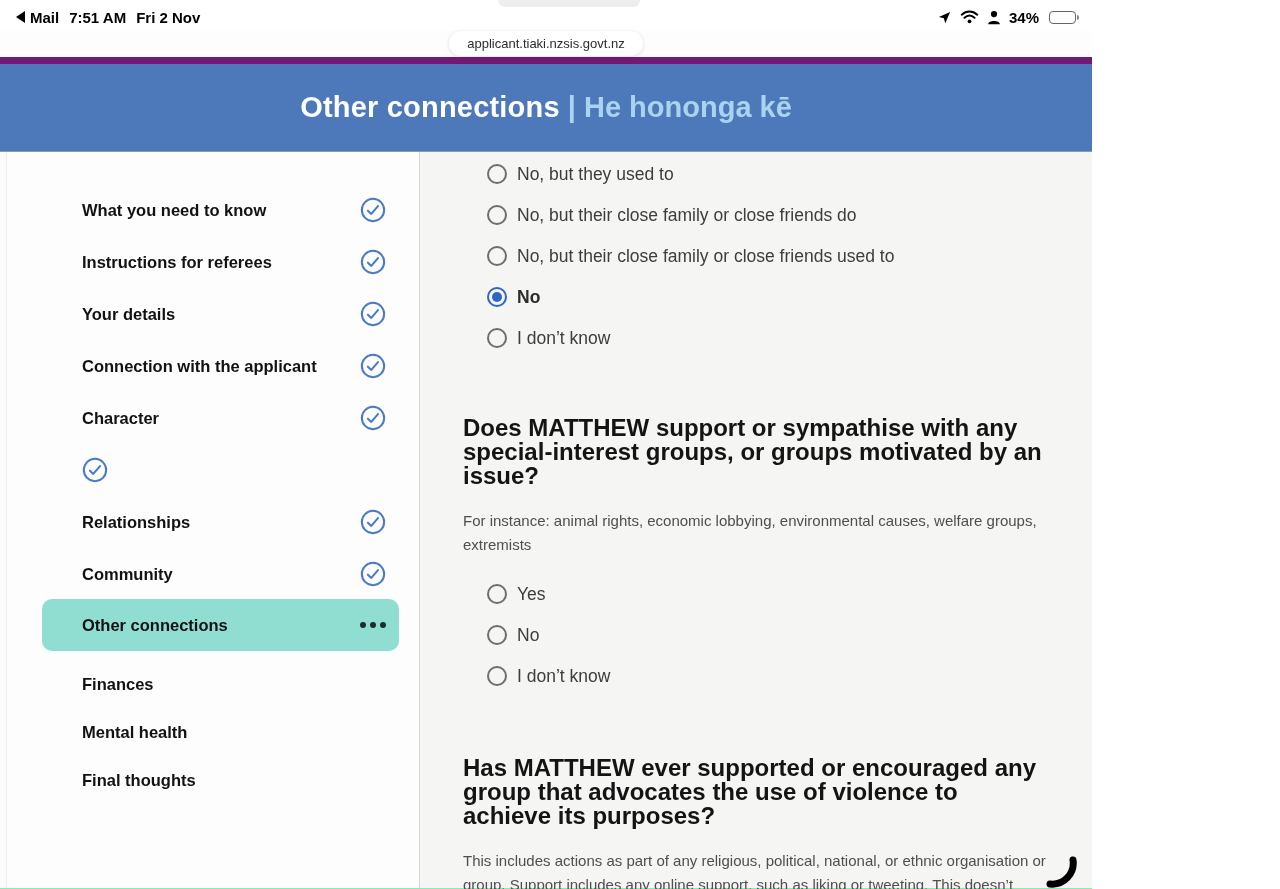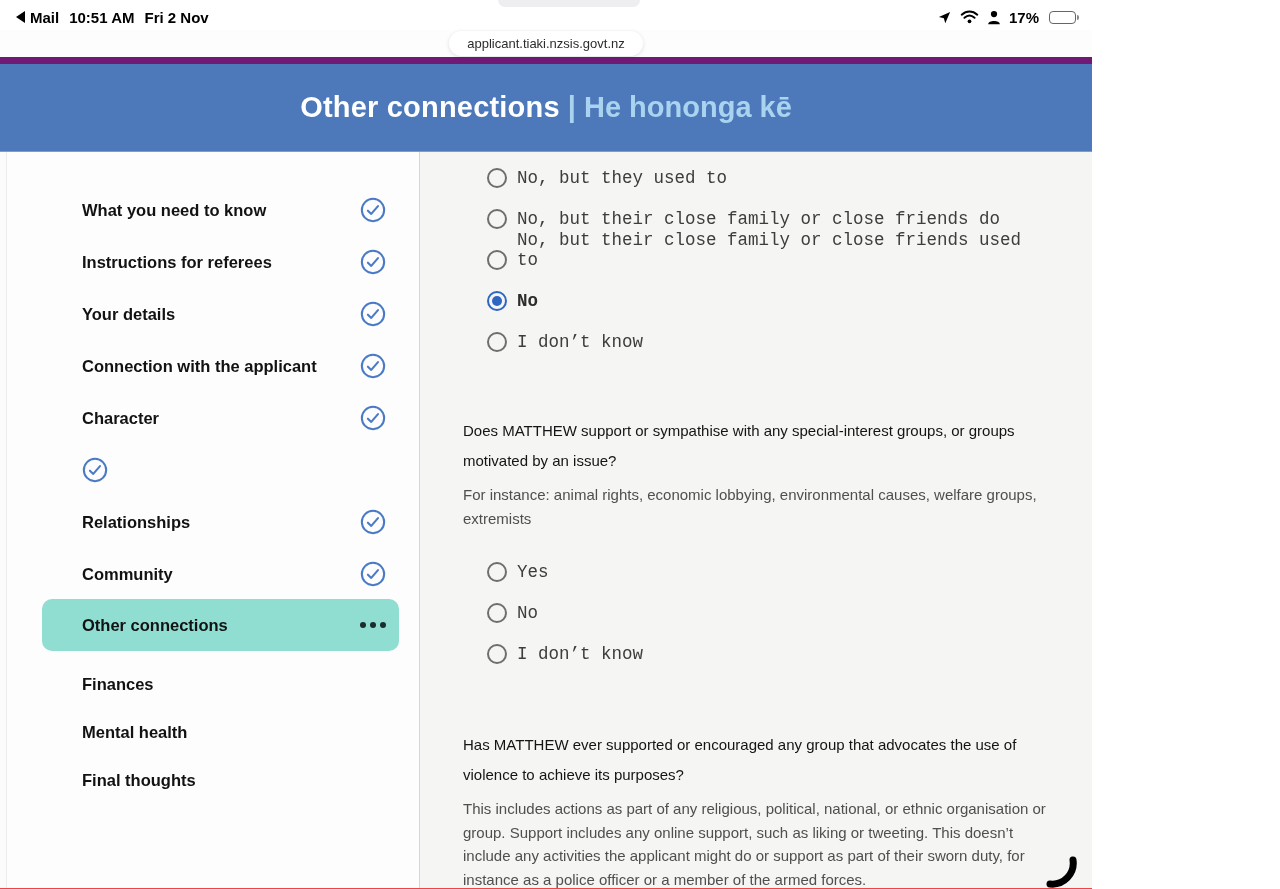--- a/index.html
+++ b/index.html
@@ -1,18 +1,18 @@
 <!DOCTYPE html>
 <html><head>
 <meta charset="utf-8">
 <style>
   * { margin:0; padding:0; box-sizing:border-box; }
   html,body { width:1280px; height:889px; overflow:hidden; background:#fff;
     font-family:"Liberation Sans","DejaVu Sans",sans-serif; }
-  .screen { position:relative; width:1092px; height:889px; background:#ef4444; }
+  .screen { position:relative; width:1092px; height:889px; background:#86efac; }
 
   
   .status-bar { height:30px; display:flex; align-items:center; justify-content:space-between;
     padding:4px 16px 0 16px; font-size:15px; font-weight:700; color:#000; background:#fff; }
   .sb-left { display:flex; align-items:center; gap:10px; }
   .back-chip { display:flex; align-items:center; gap:5px; }
   .back-tri { width:0; height:0; border-top:6px solid transparent; border-bottom:6px solid transparent;
     border-right:9px solid #000; display:inline-block; }
   .sb-right { display:flex; align-items:center; gap:8px; }
   .sb-right svg { display:block; }
@@ -43,53 +43,53 @@
   .nav-row { display:flex; align-items:center; margin:0 20px 26px 35px; padding:0 13px 0 40px; min-height:22px;gap:32px; }
   .nav-row .label { flex:1; font-size:16.5px; font-weight:700; color:#121212; line-height:22px; }
   .nav-row .status-icon { width:26px; height:26px; flex:0 0 26px; }
   .nav-row.active { background:#90ddd1; border-radius:10px; padding-top:15px; padding-bottom:15px;
     margin-top:-14px; margin-bottom:22px; }
   .ellipsis { display:flex; gap:4px; align-items:center; }
   .ellipsis i { width:6px; height:6px; border-radius:50%; background:#1c2e2b; }
 
   
   .content { flex:1; background:#f5f5f4; padding:12px 40px 0 43px; position:relative; }
-  .opt { display:flex; align-items:flex-end; margin-bottom:17px; height:24px; cursor:default;font-family:Liberation Mono, monospace; }
+  .opt { display:flex; align-items:flex-start; margin-bottom:17px; height:24px; cursor:default; }
   .radio { width:20px; height:20px; border:2px solid #6e6e6e; border-radius:50%; margin:0 10px 0 24px;
     flex:0 0 20px; position:relative; background:transparent; }
   .opt .opt-label { font-size:17.5px; color:#3d3d3d; }
   .opt.selected .radio { border-color:#2f66c2; }
   .opt.selected .radio::after { content:""; position:absolute; left:3px; top:3px; width:10px; height:10px;
     border-radius:50%; background:#2f66c2; }
   .opt.selected .opt-label { font-weight:700; color:#2d2d2d; }
 
   .q-block { max-width:700px; }
-  .q-title { font-size:15px; font-weight:400; color:#141414; line-height:30px; max-width:690px; }
-  .q-hint { font-size:15px; color:#4f4f4f; line-height:23.5px; margin-top:7px; max-width:690px; }
+  .q-title { font-size:24px; font-weight:700; color:#141414; line-height:24px; max-width:690px; }
+  .q-hint { font-size:15px; color:#4f4f4f; line-height:23.5px; margin-top:21px; max-width:690px; }
   .q2 { margin-top:64px; }
   .q2 .opts { margin-top:28px; }
   .q3 { margin-top:66px; }
   .q3 .opts { margin-top:27px; }
 
   .corner-arc { position:absolute; right:14px; bottom:-6px; }
 </style>
 </head>
 <body>
 
 <div class="screen">
 
   <div class="tab-remnant"></div>
 
   <div class="status-bar">
     <div class="sb-left">
       <div class="back-chip">
         <span class="back-tri"></span>
         <span>Mail</span>
       </div>
-      <span>10:51 AM</span>
+      <span>7:51 AM</span>
       <span>Fri 2 Nov</span>
     </div>
     <div class="sb-right">
       <span>
         <svg width="15" height="15" viewBox="0 0 24 24">
             <path d="M21 3 L3 11.2 l8 2 l2.2 7.8 Z" fill="#000"></path>
           </svg>
       </span>
       <span>
         <svg width="19" height="14" viewBox="0 0 24 18">
@@ -97,21 +97,21 @@
           <path d="M5.5 10 C9.5 6.5 14.5 6.5 18.5 10" fill="none" stroke="#000" stroke-width="2.6" stroke-linecap="round"></path>
           <circle cx="12" cy="14.5" r="2.4" fill="#000"></circle>
         </svg>
       </span>
       <span>
         <svg width="14" height="15" viewBox="0 0 20 22">
           <circle cx="10" cy="6" r="4.6" fill="#000"></circle>
           <path d="M1.5 21 C1.5 14.5 18.5 14.5 18.5 21 Z" fill="#000"></path>
         </svg>
       </span>
-      <span>17%</span>
+      <span>34%</span>
       <span class="battery">
         <span class="fill"></span><span class="nub"></span>
       </span>
     </div>
   </div>
 
   <div class="url-bar">
     <div class="url-pill">
       <span>applicant.tiaki.nzsis.govt.nz</span>
     </div>

